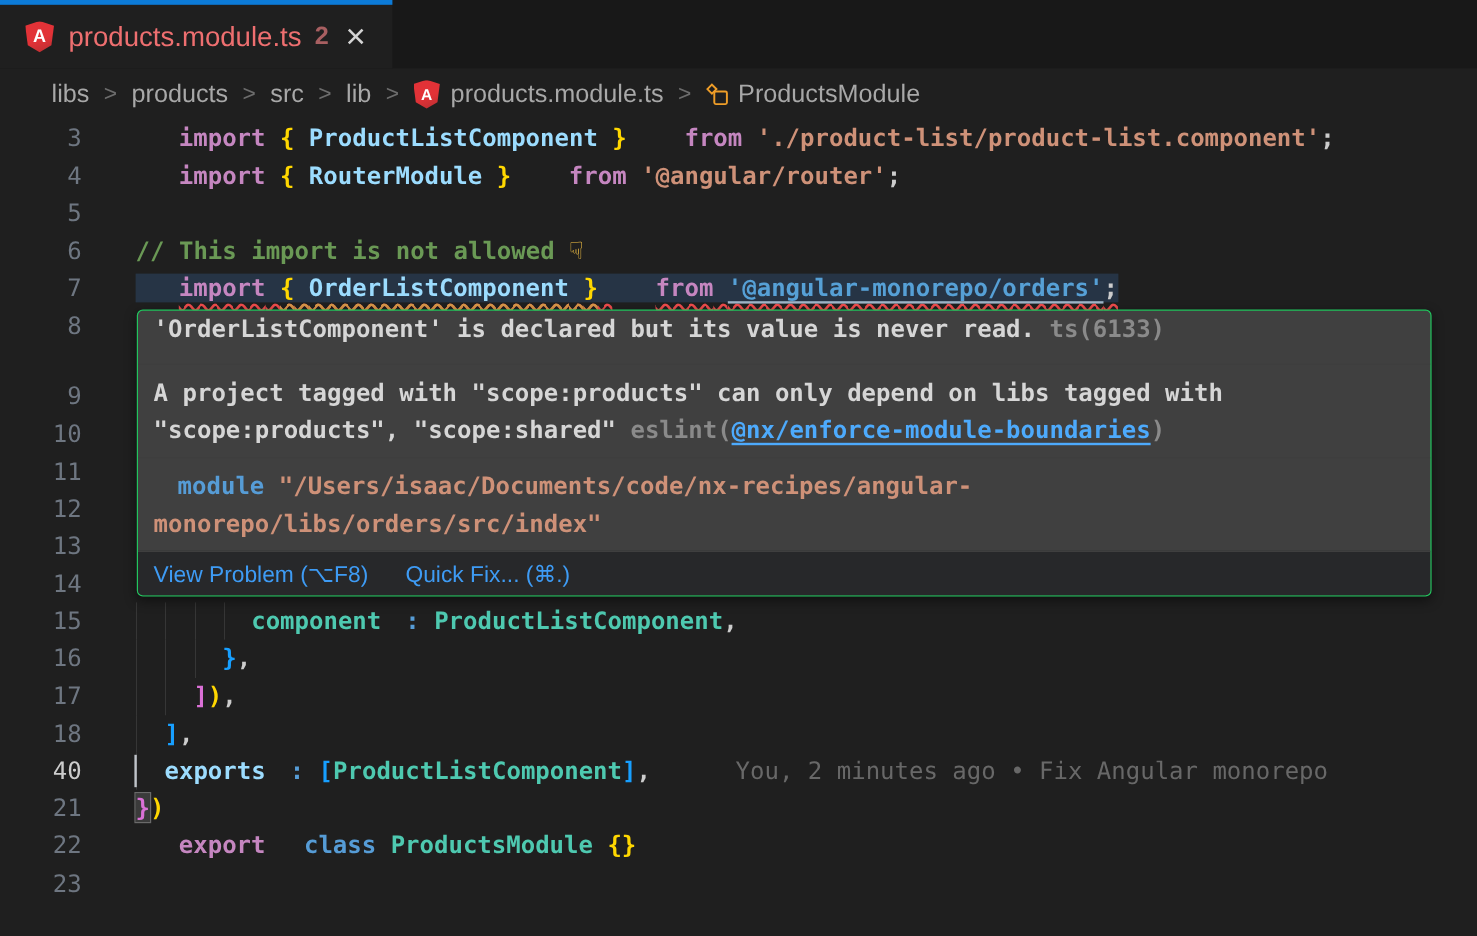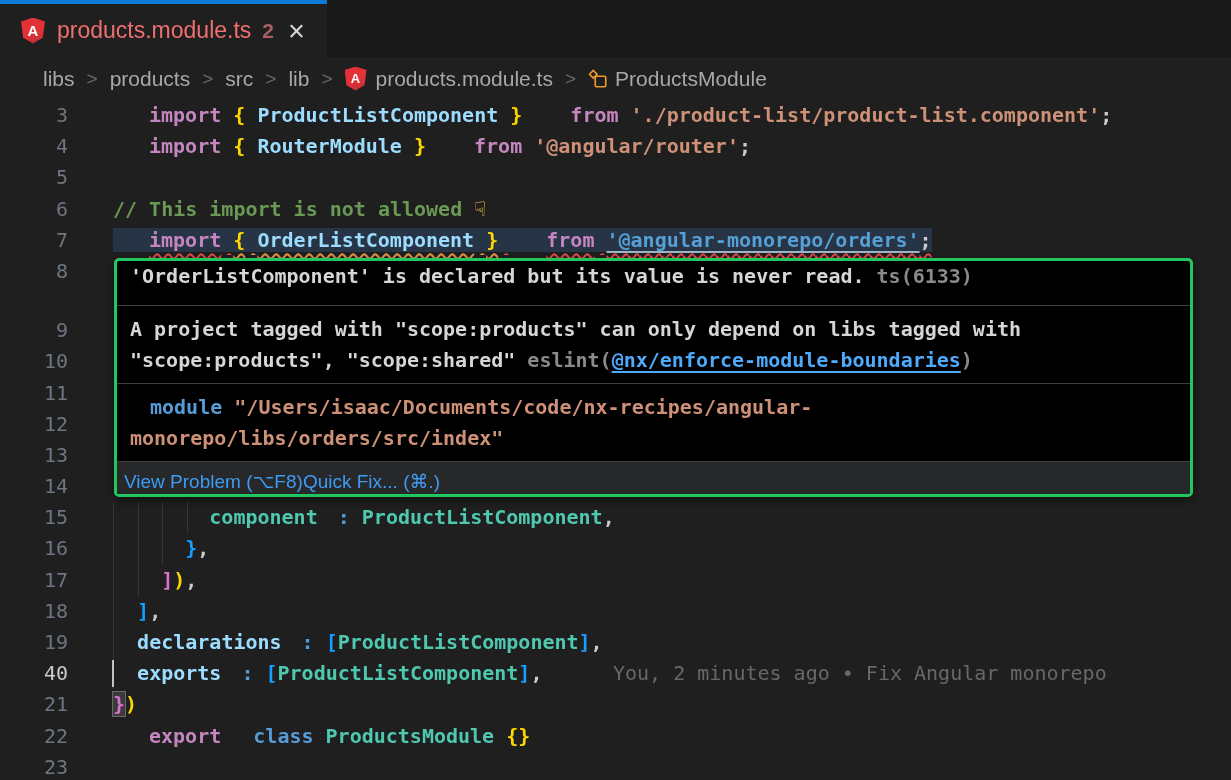--- a/index.html
+++ b/index.html
@@ -56,29 +56,29 @@
     text-decoration:underline wavy #f14c4c;text-decoration-thickness:2px;
     text-underline-offset:6px;text-decoration-skip-ink:none;}
   .uw{text-decoration:underline wavy #d89948;text-decoration-thickness:2px;
     text-underline-offset:6px;text-decoration-skip-ink:none;}
   .lk7{color:#56a0d6;text-decoration:underline solid #9fb6c9;text-decoration-thickness:1.5px;
     text-underline-offset:4px;}
   .mb{outline:1px solid #6a6a6a;background:#3b3b3b;}
   
   .hover{
     position:absolute;left:114px;top:158px;width:1079px;height:239px;box-sizing:border-box;
-    background:#000000;border:3px solid #22c55e;border-radius:5px;overflow:hidden;z-index:10;
+    background:#404040;border:1px solid #22c55e;border-radius:5px;overflow:hidden;z-index:10;
     box-shadow:0 3px 10px rgba(0,0,0,.45);
   }
   .hsec{box-sizing:border-box;padding-left:13px;}
   .s1{height:44px;line-height:44px;}
   .s2,.s3{height:78px;border-top:1px solid #3f3f3f;padding-top:8px;}
   .hline{height:31px;line-height:31px;white-space:pre;}
   .hact{height:38px;border-top:1px solid #3f3f3f;background:#27282a;
-    display:flex;align-items:center;padding-left:7px;
+    display:flex;align-items:center;padding-left:13px;gap:31px;
     font-family:"Liberation Sans","DejaVu Sans",sans-serif;font-size:19px;font-weight:400;}
   .act{color:#3e9bf4;cursor:pointer;}
 </style>
 </head>
 <body>
 
 <div class="tabbar">
   <div class="tab">
     <span class="ng-shield">A</span>
     <span class="tab-label">products.module.ts</span>
@@ -185,25 +185,20 @@
         <div class="lnum">17</div>
         <div class="gl" style="width: 26.56px;"></div>
         <div class="ctext"><span class="tk pn">    </span><span class="tk bp">]</span><span class="tk by">)</span><span class="tk pn">,</span></div>
       </div>
       <div class="crow">
         <div class="lnum">18</div>
         <div class="gl" style="width: 2px;"></div>
         <div class="ctext"><span class="tk pn">  </span><span class="tk bb">]</span><span class="tk pn">,</span></div>
       </div>
       <div class="crow">
-        <div class="lnum">19</div>
-        <div class="gl" style="width: 2px;"></div>
-        <div class="ctext"><span class="tk pn">  </span><span class="tk pr">declarations</span><span class="tk kb">:</span><span class="tk pn"> </span><span class="tk bb">[</span><span class="tk cl">ProductListComponent</span><span class="tk bb">]</span><span class="tk pn">,</span></div>
-      </div>
-      <div class="crow">
         <div class="lnum on">40</div>
         <div class="gl" style="width: 2px;"></div>
         <div class="ctext"><span class="tk pn">  </span><span class="tk pr">exports</span><span class="tk kb">:</span><span class="tk pn"> </span><span class="tk bb">[</span><span class="tk cl">ProductListComponent</span><span class="tk bb">]</span><span class="tk pn">,</span></div>
         <div class="cursor"></div>
         <div class="blame">You, 2 minutes ago • Fix Angular monorepo</div>
       </div>
       <div class="crow">
         <div class="lnum">21</div>
         <div class="ctext"><span class="tk bp mb">}</span><span class="tk by">)</span></div>
       </div>

